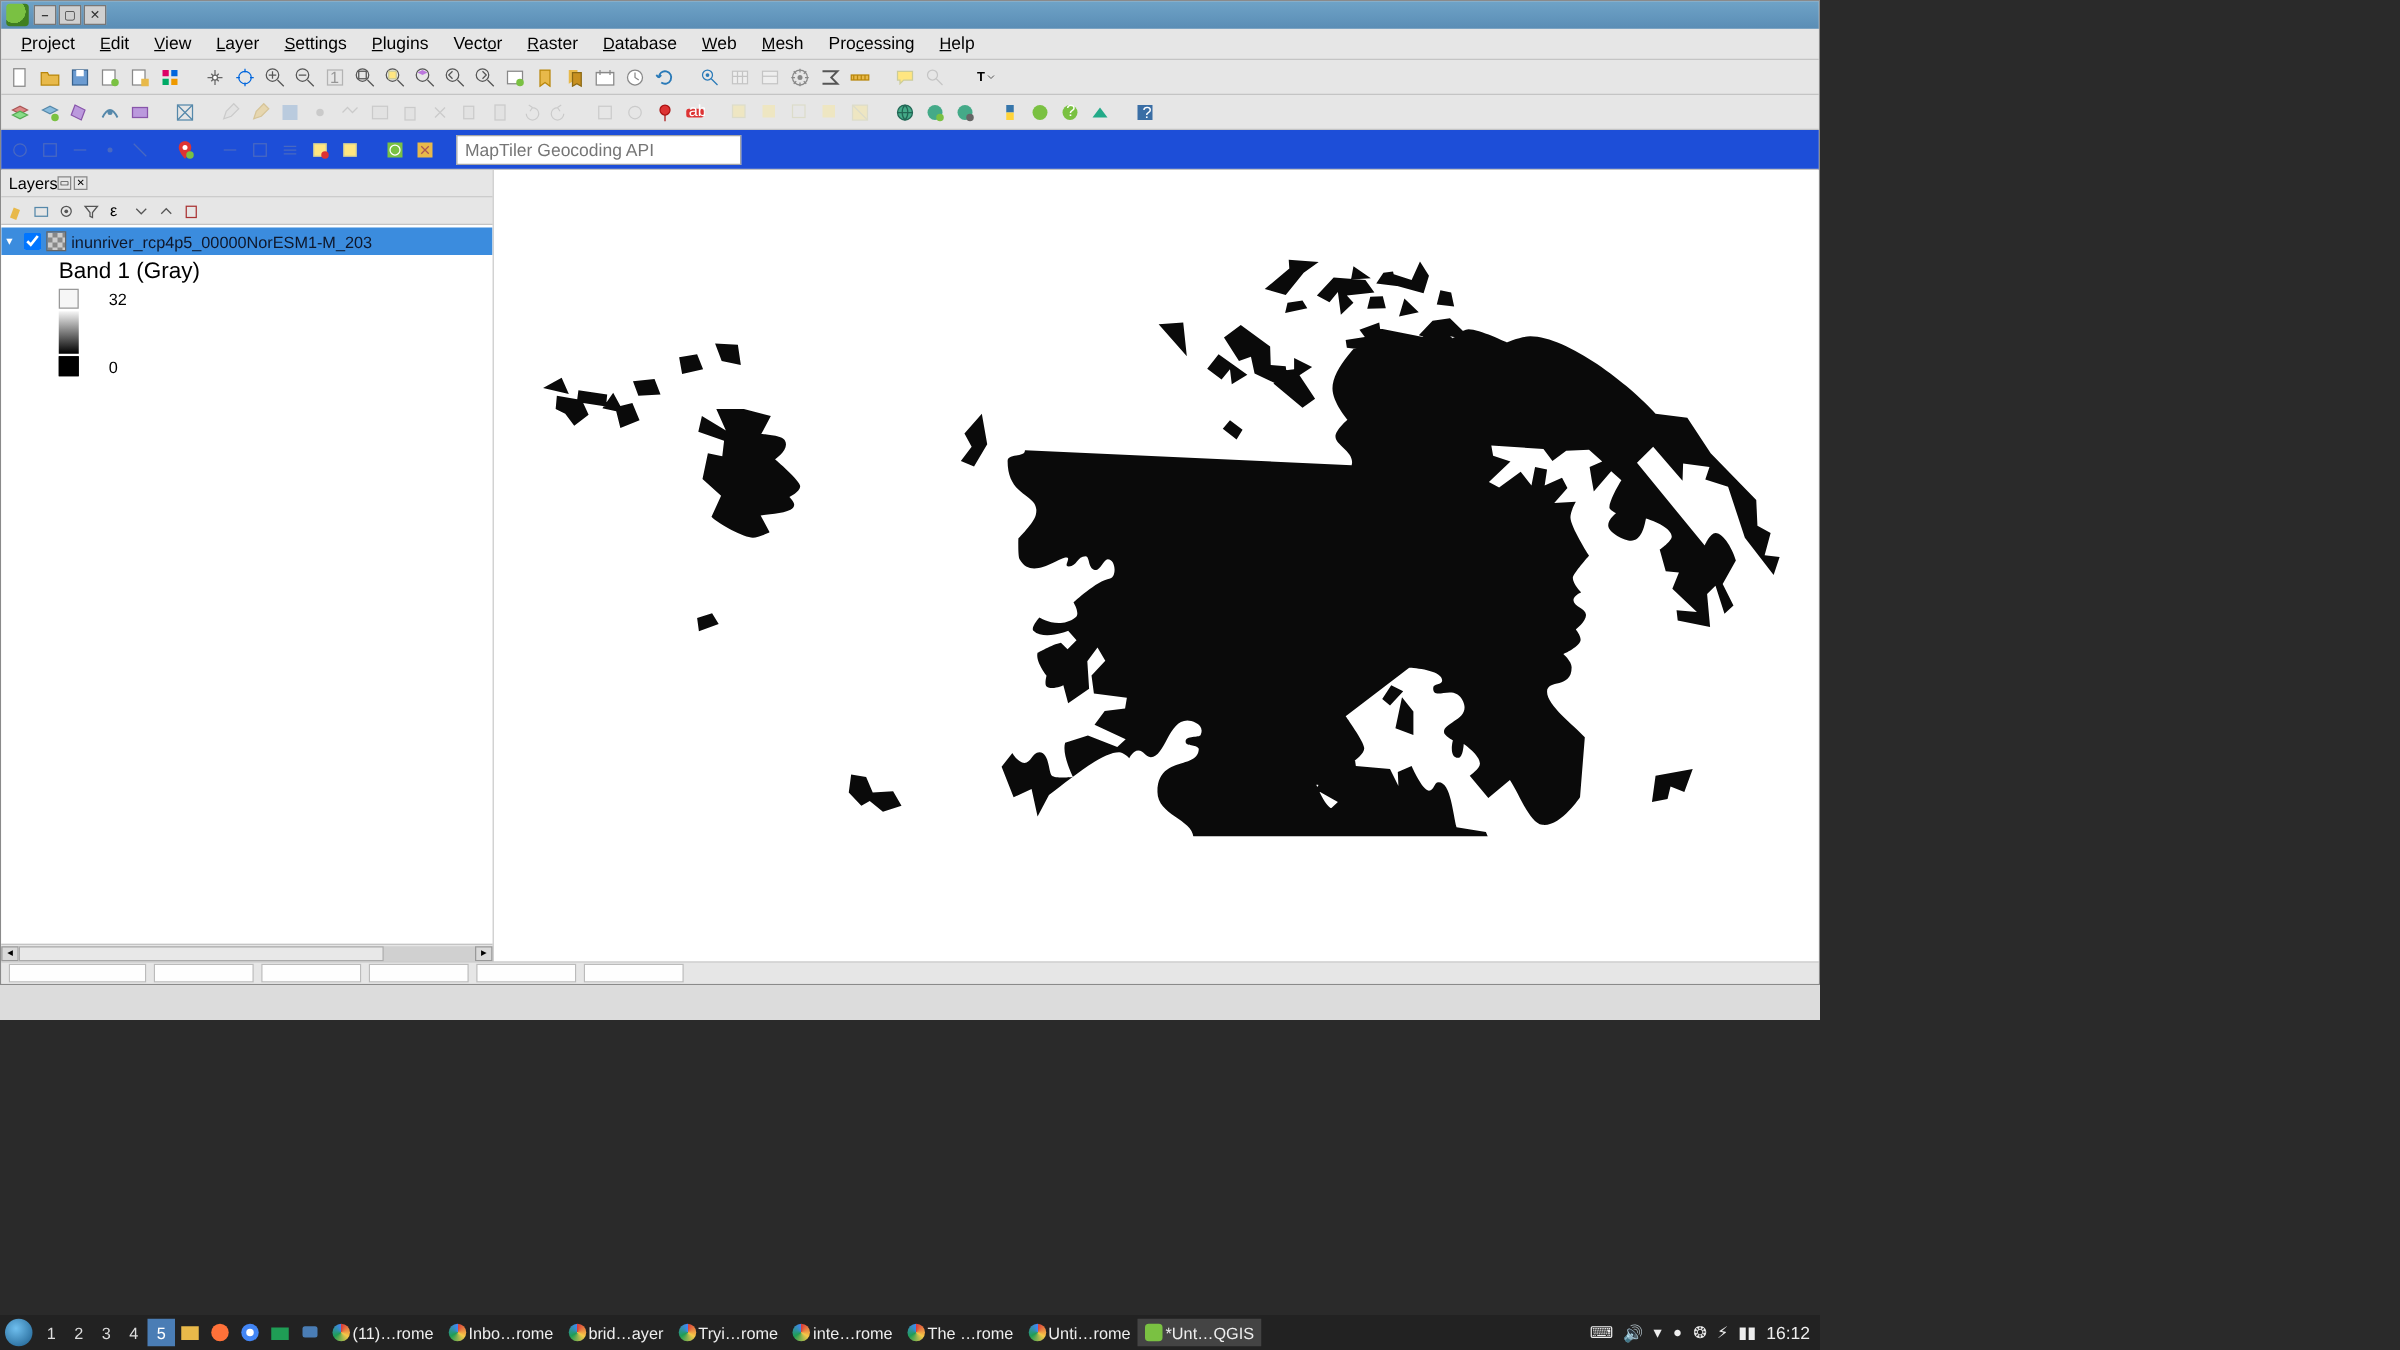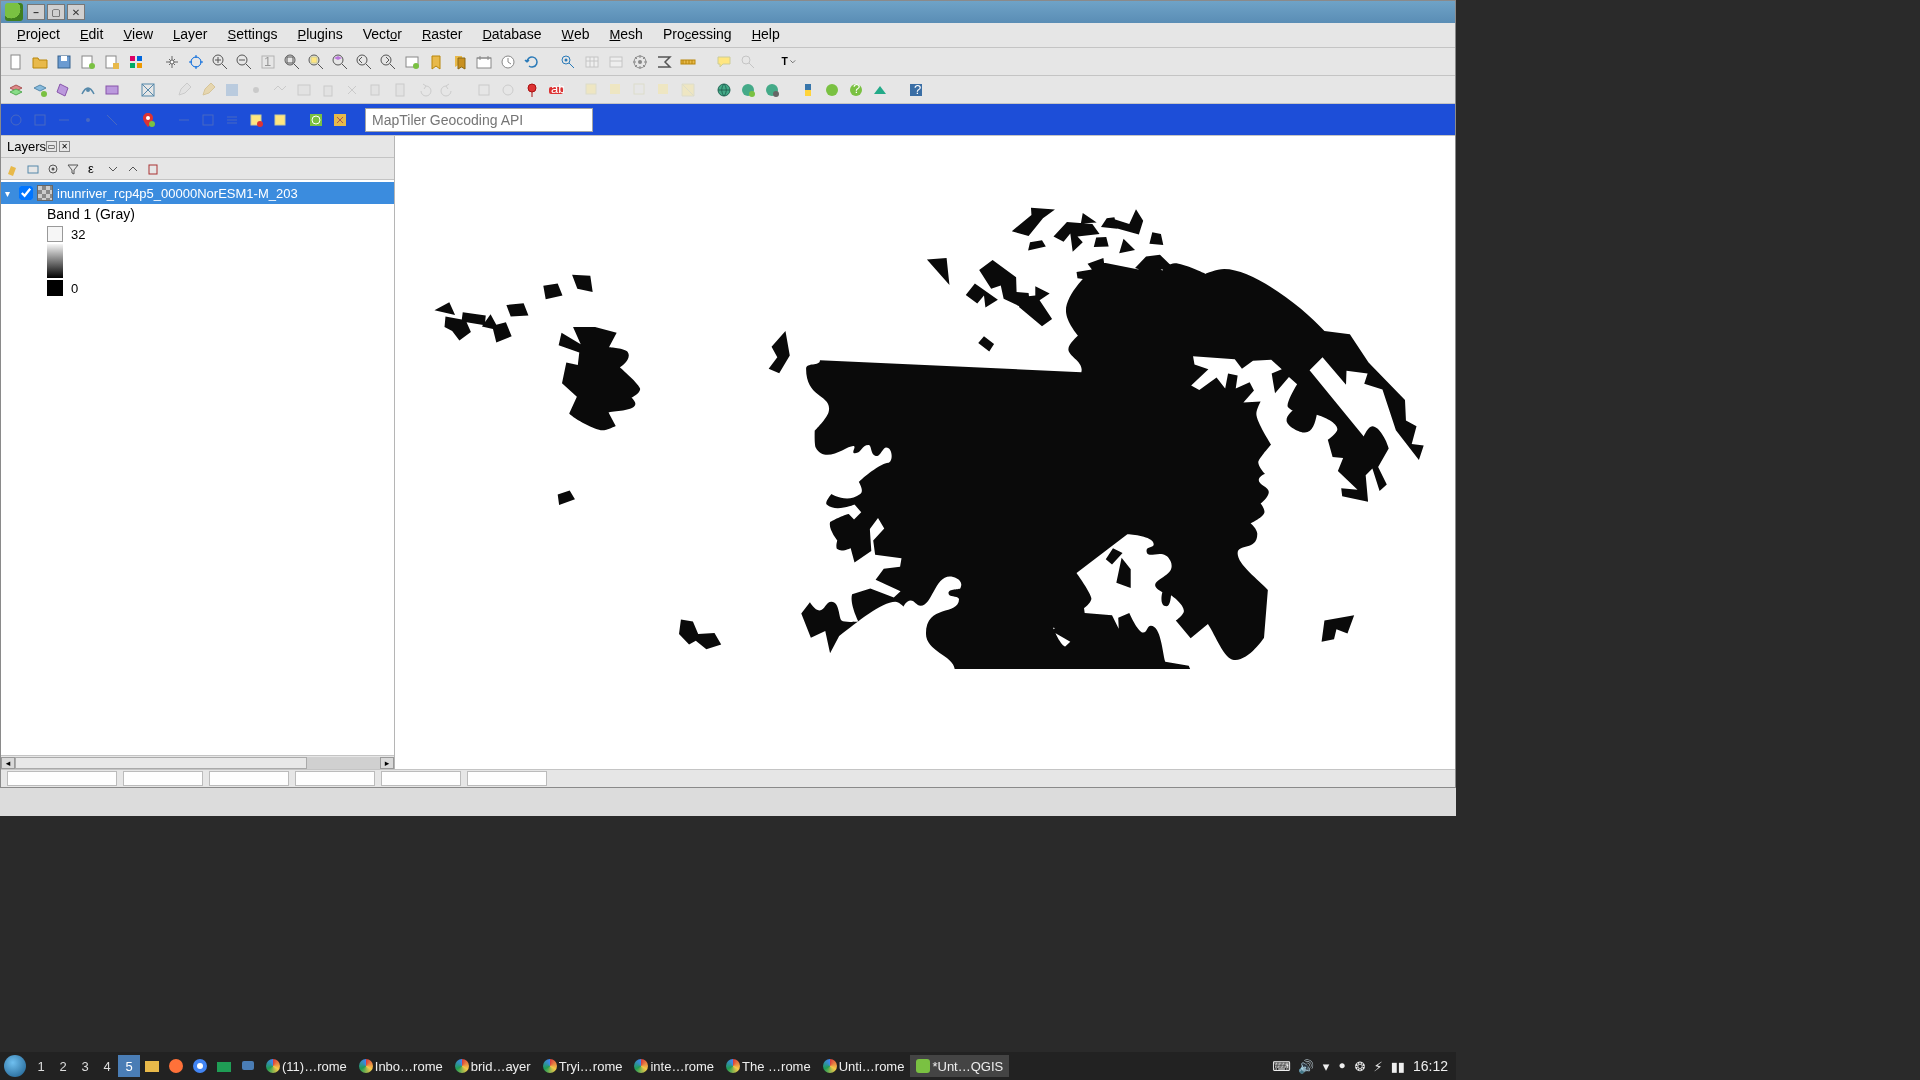--- a/index.html
+++ b/index.html
@@ -28,23 +28,23 @@
 .panel-tb{height:22px;background:#e6e6e6;border-bottom:1px solid #c4c4c4;display:flex;align-items:center;padding:0 4px;gap:4px}
 .ltbtn{width:16px;height:16px;cursor:pointer;display:flex;align-items:center;justify-content:center}
 .ltbtn svg{width:14px;height:14px}
 .layer-tree{flex:1;background:#fff;overflow:auto;padding:2px 0}
 .layer-row{display:flex;align-items:center;height:22px;padding-left:4px;gap:4px;cursor:pointer}
 .layer-row.sel{background:#3b8cde;color:#fff}
 .layer-row .tri{width:10px;font-size:10px;color:#666}
 .layer-row.sel .tri{color:#fff}
 .layer-row input[type=checkbox]{width:14px;height:14px}
 .layer-row .licon{width:16px;height:16px;background:repeating-conic-gradient(#888 0 25%,#ccc 0 50%) 0 0/8px 8px;border:1px solid #666}
-.layer-row.sel .lname{color:#ffffff}
-.band-label{padding:2px 0 2px 46px;font-size:14px}
-.legend-row{display:flex;align-items:center;padding-left:46px;height:20px;gap:8px;font-size:14px}
+.layer-row.sel .lname{color:#0f172a}
+.band-label{padding:2px 0 2px 46px;font-size:18px}
+.legend-row{display:flex;align-items:center;padding-left:46px;height:20px;gap:24px;font-size:14px}
 .grad-top{width:16px;height:16px;background:#f6f6f6;border:1px solid #999}
 .grad-bot{width:16px;height:16px;background:#000;border:1px solid #000}
 .grad-mid{width:16px;height:34px;background:linear-gradient(#f6f6f6,#000);margin-left:46px}
 .hscroll{height:14px;background:#e6e6e6;border-top:1px solid #c4c4c4;display:flex;align-items:center}
 .hscroll .arrow{width:14px;height:12px;border:1px solid #999;background:#d9d9d9;font-size:9px;display:flex;align-items:center;justify-content:center}
 .hscroll .track{flex:1;height:12px;background:#d0d0d0;position:relative}
 .hscroll .thumb{position:absolute;left:0;width:80%;height:100%;background:#e8e8e8;border:1px solid #aaa}
 .canvas{flex:1;background:#fff;position:relative}
 .canvas svg{position:absolute;top:50%;left:50%;transform:translate(-50%,-55%)}
 .statusbar{height:18px;background:#e6e6e6;border-top:1px solid #c4c4c4;display:flex;align-items:center;gap:6px;padding:0 6px}

